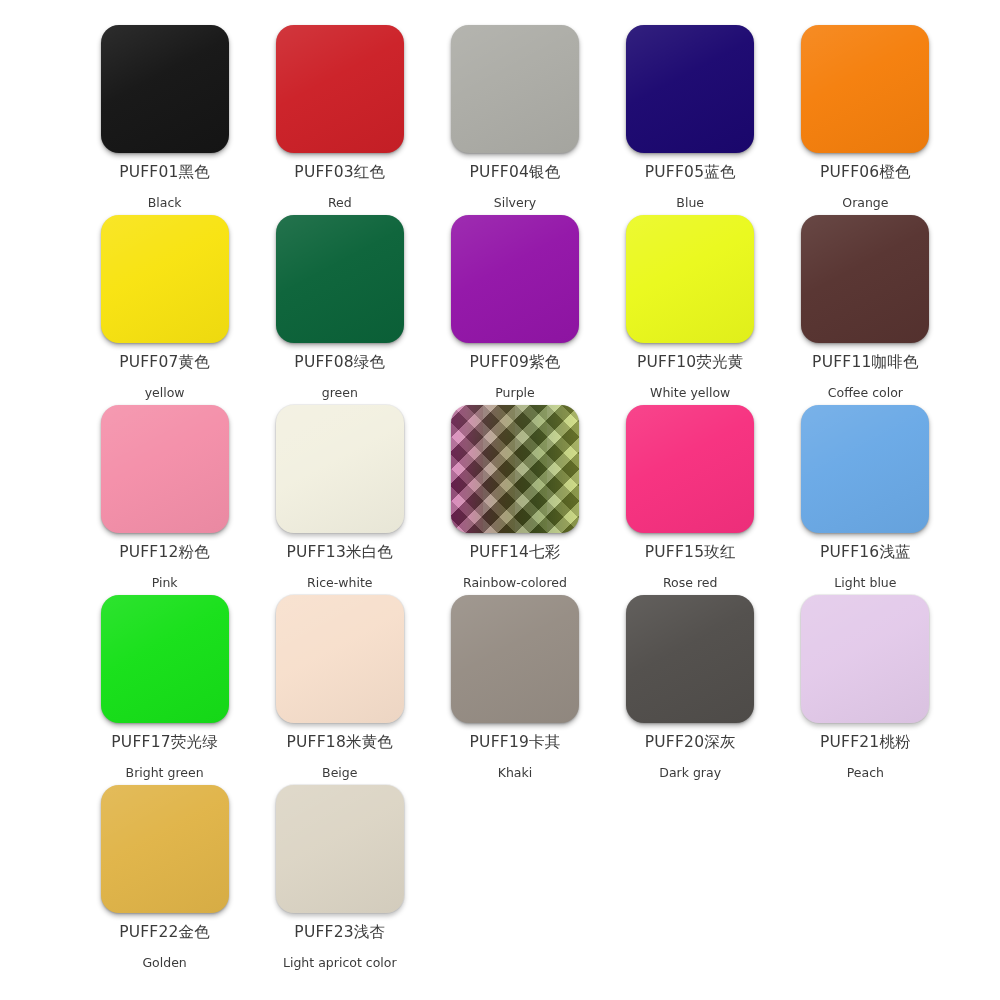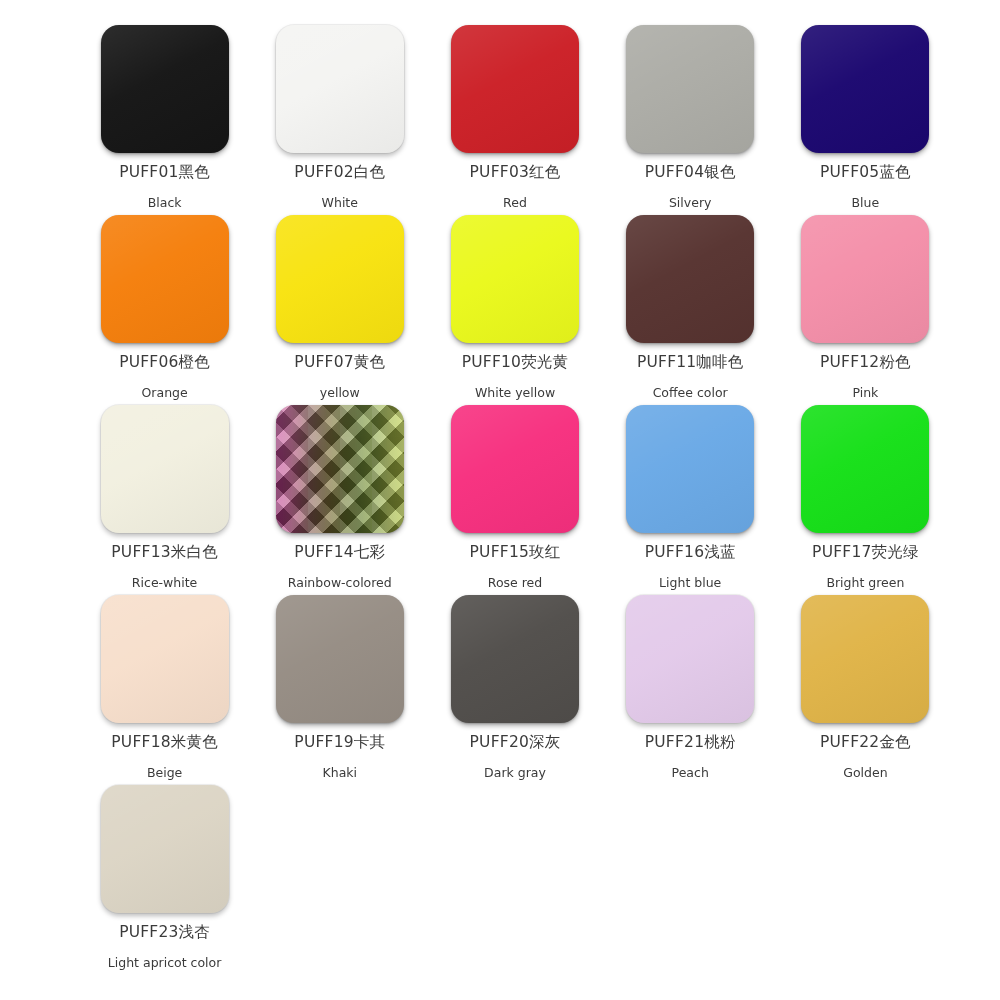--- a/index.html
+++ b/index.html
@@ -122,27 +122,20 @@
   <div class="swatch-grid">
       <div class="swatch-cell">
         <div class="chip-wrap">
           <div class="chip" style="background-color: rgb(21, 21, 21);"></div>
         </div>
         <div class="label-cn">PUFF01黑色</div>
         <div class="label-en">Black</div>
       </div>
       <div class="swatch-cell">
         <div class="chip-wrap">
-          <div class="chip light-chip" style="background-color: rgb(244, 244, 242);"></div>
-        </div>
-        <div class="label-cn">PUFF02白色</div>
-        <div class="label-en">White</div>
-      </div>
-      <div class="swatch-cell">
-        <div class="chip-wrap">
           <div class="chip" style="background-color: rgb(204, 32, 39);"></div>
         </div>
         <div class="label-cn">PUFF03红色</div>
         <div class="label-en">Red</div>
       </div>
       <div class="swatch-cell">
         <div class="chip-wrap">
           <div class="chip" style="background-color: rgb(172, 172, 166);"></div>
         </div>
         <div class="label-cn">PUFF04银色</div>
@@ -164,20 +157,34 @@
       </div>
       <div class="swatch-cell">
         <div class="chip-wrap">
           <div class="chip" style="background-color: rgb(248, 227, 16);"></div>
         </div>
         <div class="label-cn">PUFF07黄色</div>
         <div class="label-en">yellow</div>
       </div>
       <div class="swatch-cell">
         <div class="chip-wrap">
+          <div class="chip" style="background-color: rgb(11, 99, 57);"></div>
+        </div>
+        <div class="label-cn">PUFF08绿色</div>
+        <div class="label-en">green</div>
+      </div>
+      <div class="swatch-cell">
+        <div class="chip-wrap">
+          <div class="chip" style="background-color: rgb(147, 21, 168);"></div>
+        </div>
+        <div class="label-cn">PUFF09紫色</div>
+        <div class="label-en">Purple</div>
+      </div>
+      <div class="swatch-cell">
+        <div class="chip-wrap">
           <div class="chip" style="background-color: rgb(234, 249, 28);"></div>
         </div>
         <div class="label-cn">PUFF10荧光黄</div>
         <div class="label-en">White yellow</div>
       </div>
       <div class="swatch-cell">
         <div class="chip-wrap">
           <div class="chip" style="background-color: rgb(87, 51, 48);"></div>
         </div>
         <div class="label-cn">PUFF11咖啡色</div>

